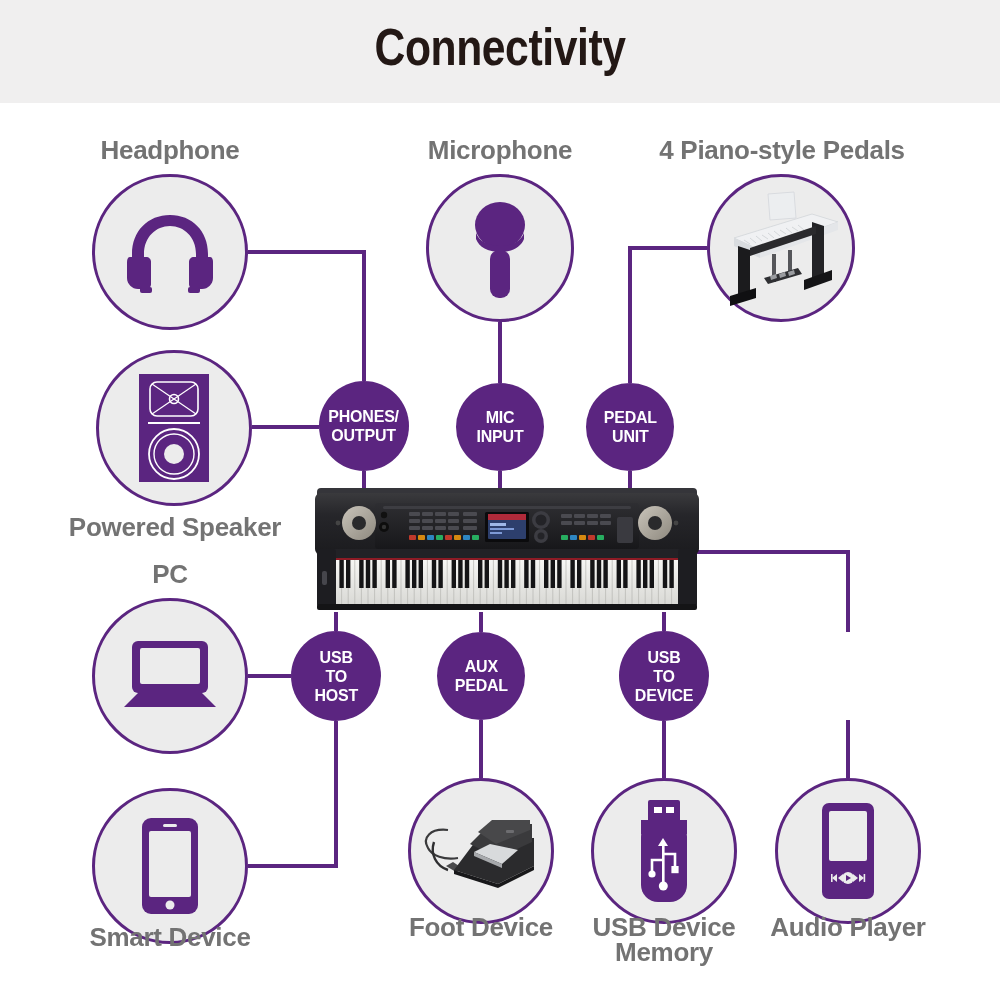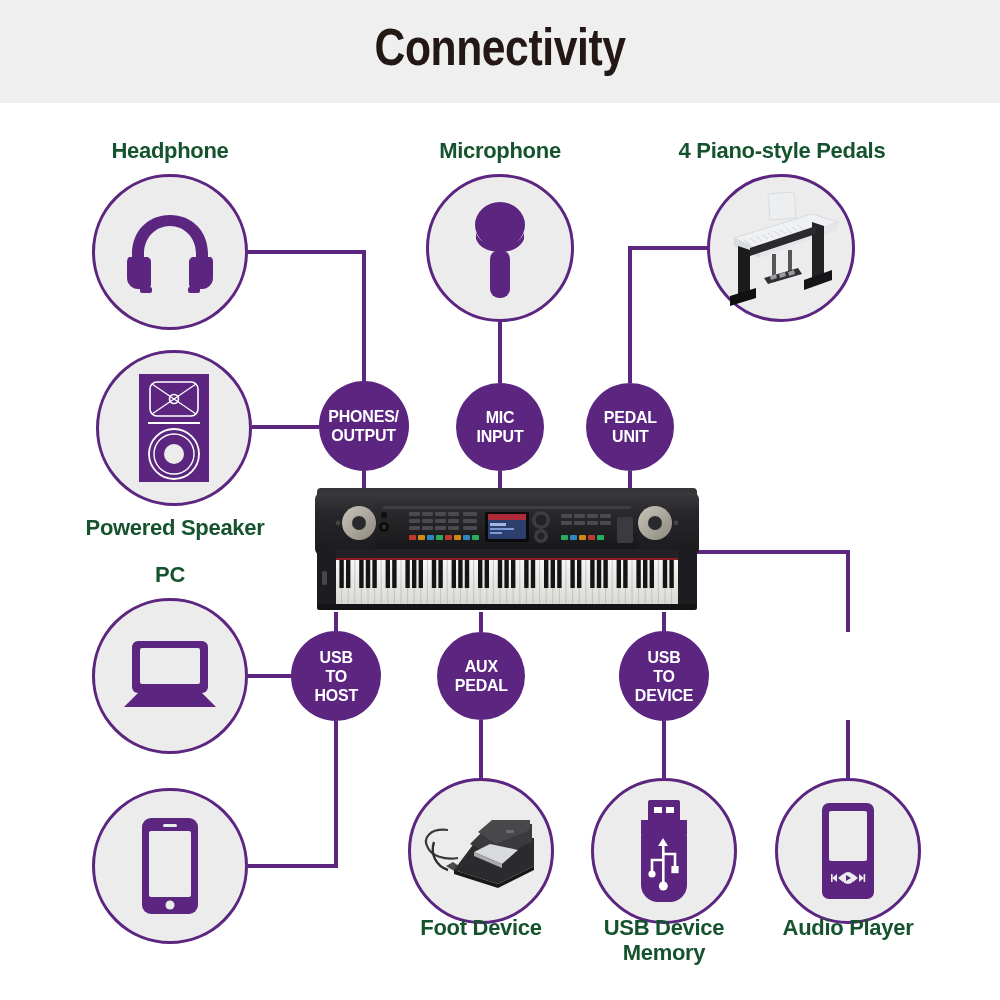--- a/index.html
+++ b/index.html
@@ -48,23 +48,23 @@
     position: absolute;
     border-radius: 50%;
     background: #ececec;
     border: 3px solid #5b2580;
     box-sizing: border-box;
   }
   .device-label {
     position: absolute;
     text-align: center;
     font-weight: bold;
-    font-size: 22px;
+    font-size: 26px;
     line-height: 25px;
-    color: #14532d;
+    color: #737373;
     letter-spacing: -0.3px;
   }
   
   .port {
     position: absolute;
     border-radius: 50%;
     background: #5b2580;
     box-sizing: border-box;
     display: flex;
     align-items: center;
@@ -433,20 +433,21 @@
   <div class="device" style="left:92px; top:788px; width:156px; height:156px;">
     <div class="icon-wrap">
       <svg width="60" height="100" viewBox="0 0 60 100">
         <rect x="2" y="2" width="56" height="96" rx="9" fill="#5b2580"></rect>
         <rect x="9" y="15" width="42" height="66" rx="2" fill="#ececec"></rect>
         <rect x="23" y="8" width="14" height="3" rx="1.5" fill="#ececec"></rect>
         <circle cx="30" cy="89" r="4.5" fill="#ececec"></circle>
       </svg>
     </div>
   </div>
+  <div class="device-label" style="left:55px; top:925px; width:230px;">Smart Device</div>
 
   <div class="device" style="left:408px; top:778px; width:146px; height:146px;">
     <div class="icon-wrap">
       <svg width="126" height="86" viewBox="0 0 126 86">
 
         <path d="M30 22 C12 20 4 30 10 40 C14 48 26 52 40 50" fill="none" stroke="#3a3a3c" stroke-width="2.2"></path>
         <path d="M16 34 C12 46 18 58 30 62" fill="none" stroke="#2e2e30" stroke-width="2.4"></path>
 
         <path d="M28 58 l10 6 l6 -4 l-9 -6 Z" fill="#4a4a4c"></path>
         <rect x="41" y="58" width="13" height="4" rx="1.5" transform="rotate(28 41 58)" fill="#b8babd"></rect>

